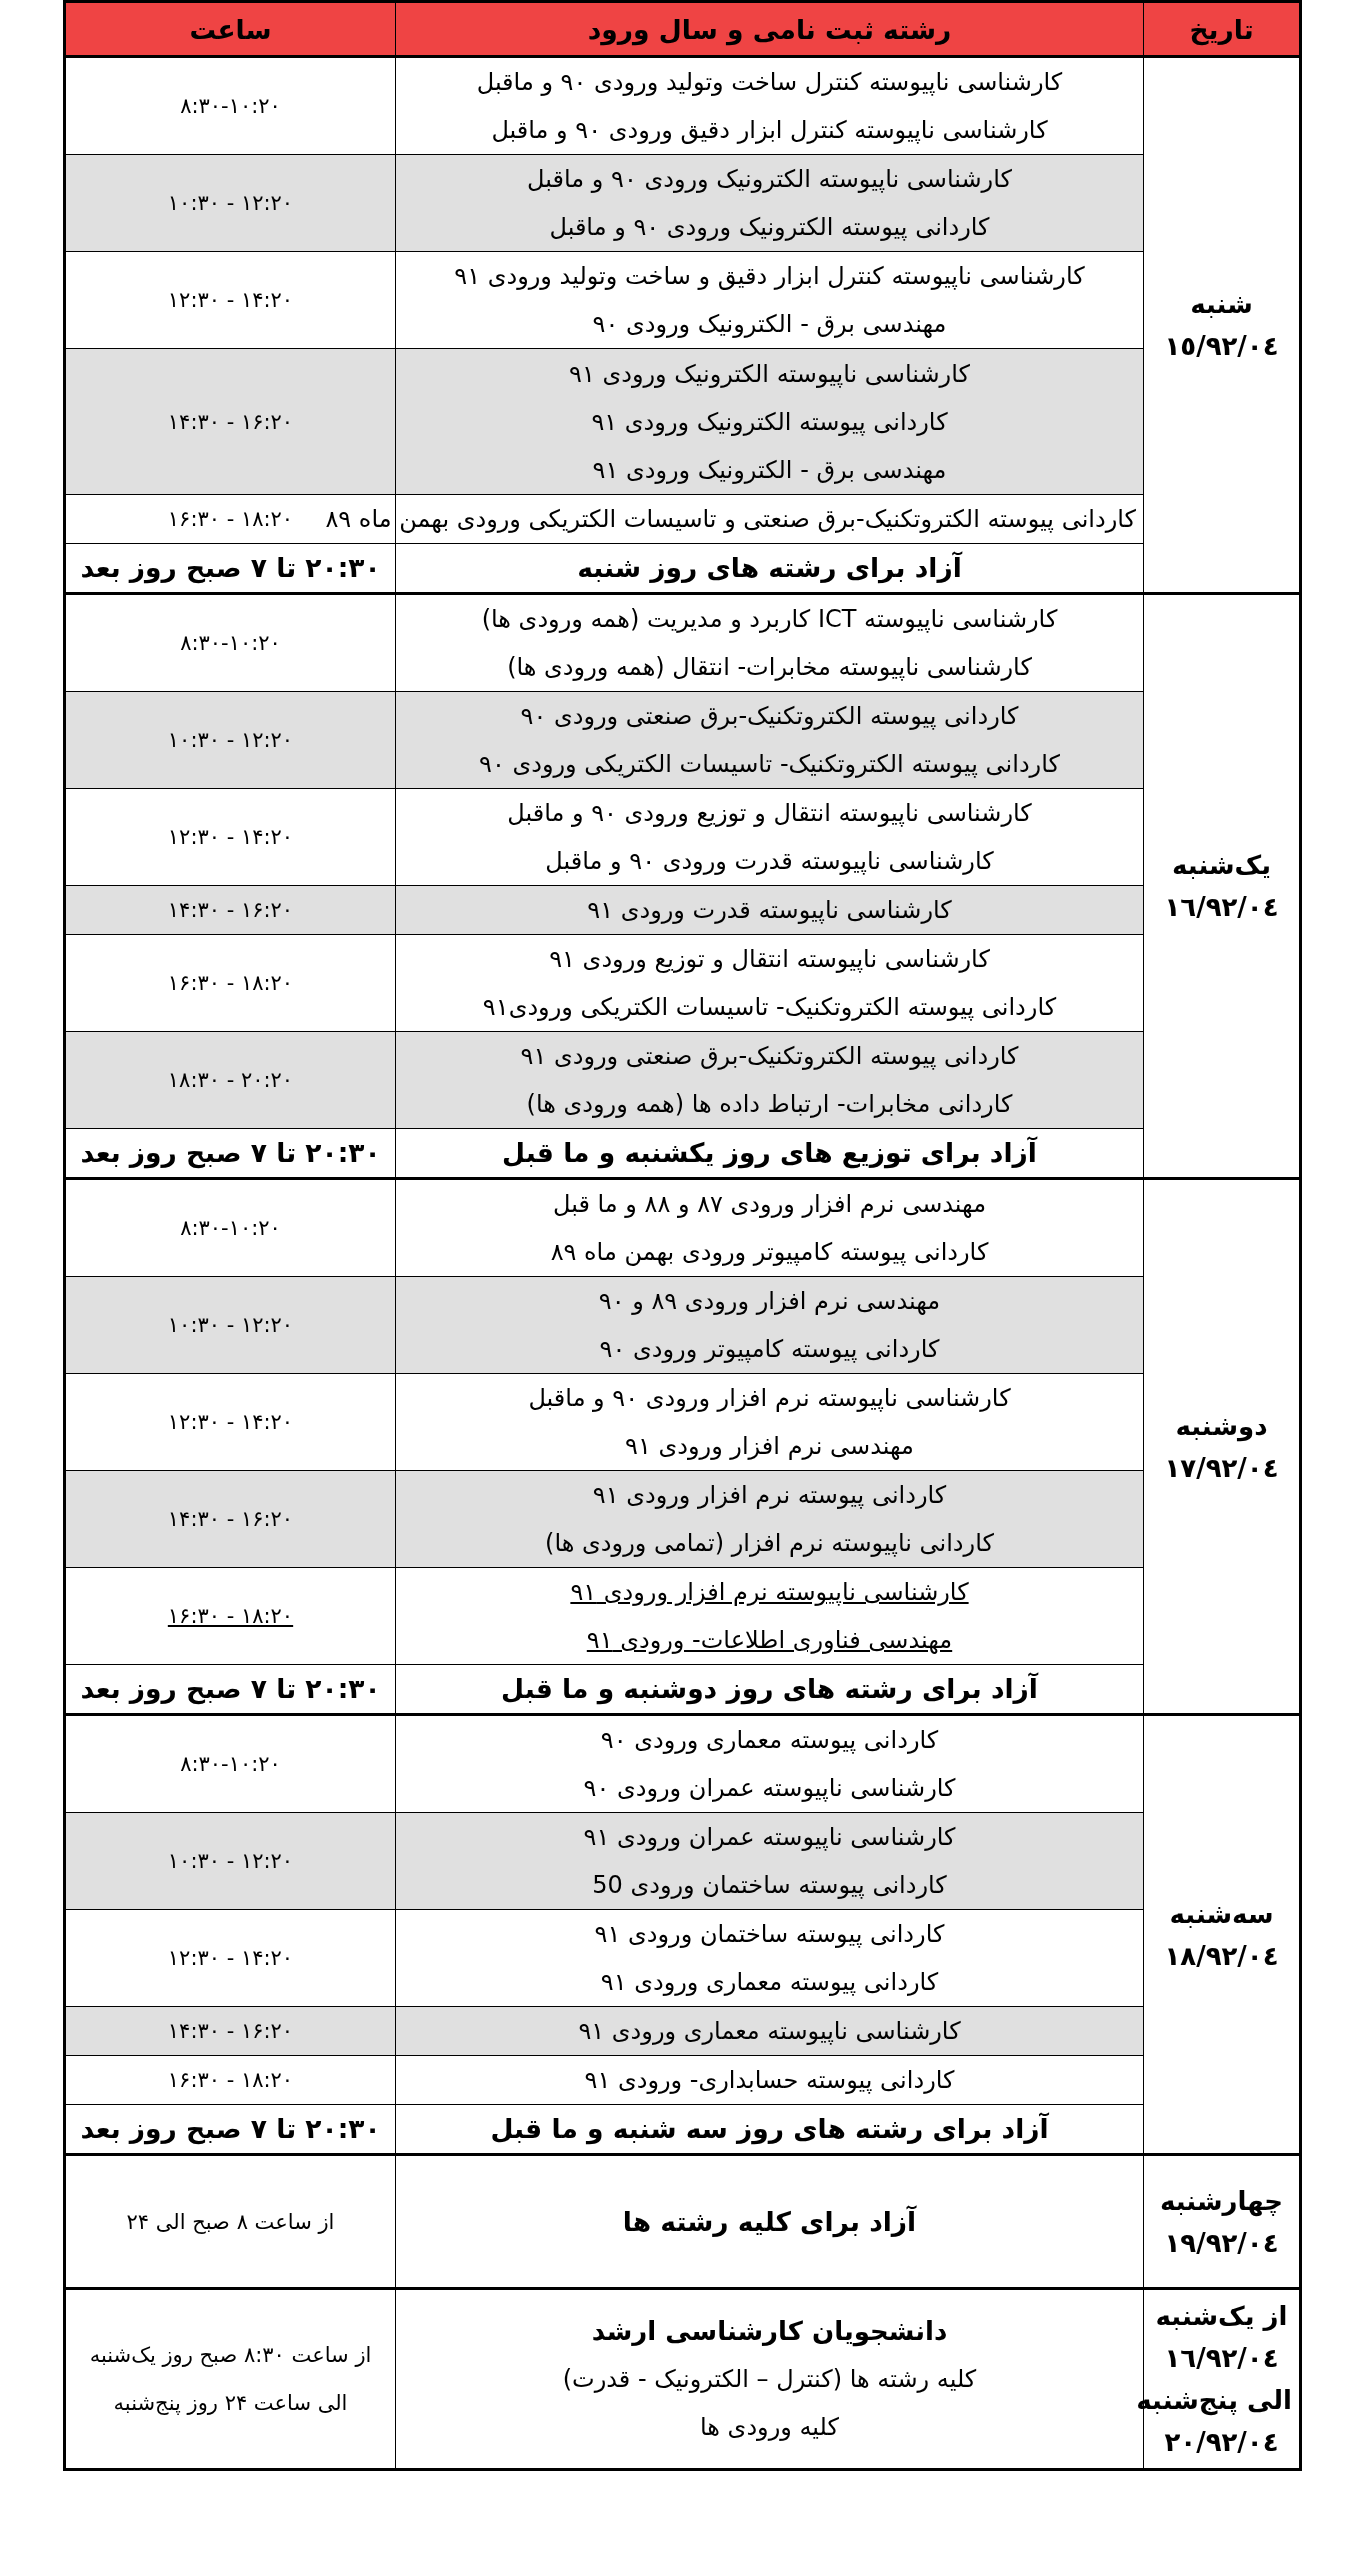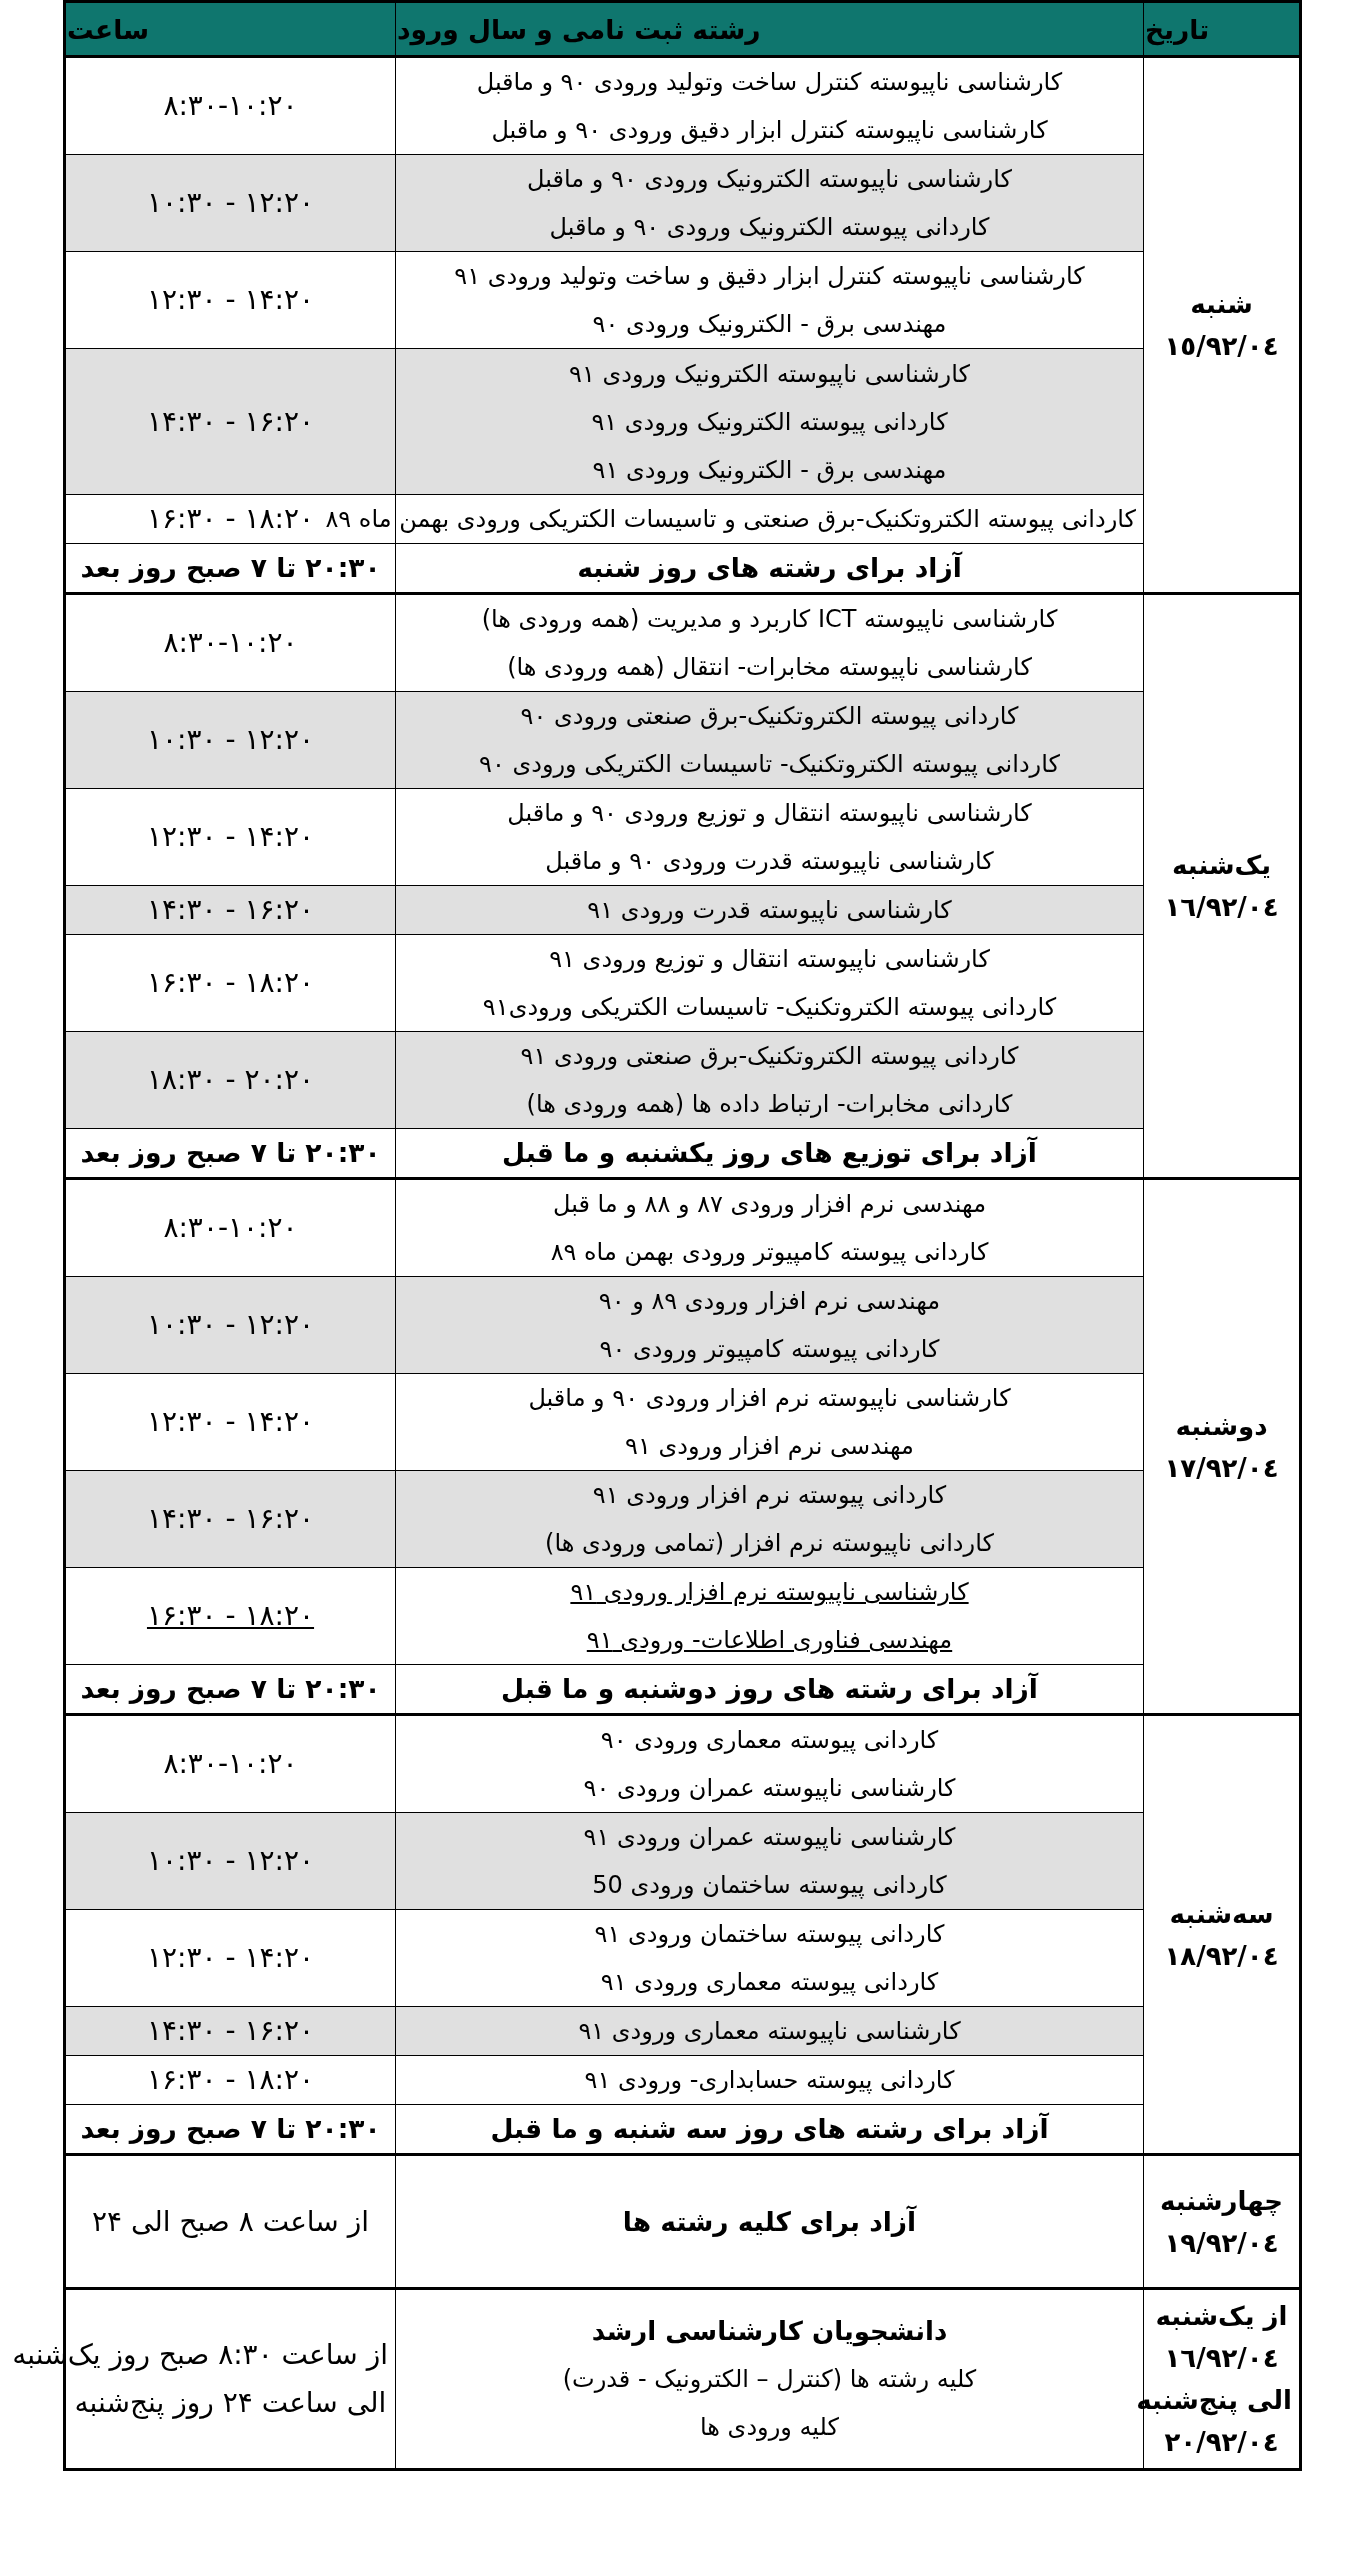--- a/index.html
+++ b/index.html
@@ -30,24 +30,24 @@
     background:#fff;
   }
   col.c-date{ width:157px; }
   col.c-major{ width:748px; }
   col.c-time{ width:331px; }
 
   thead th{
     height:50px;
     font-size:26.5px;
     font-weight:bold;
-    text-align:left;
+    text-align:center;
     vertical-align:middle;
     border-bottom:3.5px solid #000;
-    background:#0f766e;
+    background:#ef4444;
     color:#000;
   }
   tbody{ border-top:3.5px solid #000; }
   tbody tr + tr td{ border-top:1.8px solid #000; }
 
   th.h-major, td.cell-major{ border-left:1.8px solid #000; border-right:1.8px solid #000;margin-top:35px; }
   td.cell-date{ border-left:1.8px solid #000; }
 
   td{
     vertical-align:middle;
@@ -58,21 +58,21 @@
   td.shaded{ background:#e0e0e0; }
 
   .mline{
     display:block;
     font-size:24px;
     line-height:48px;
     white-space:nowrap;
   }
   .tline{
     display:block;
-    font-size:28px;
+    font-size:21px;
     line-height:48px;
     white-space:nowrap;
   }
   .dline{
     display:block;
     font-size:26px;
     font-weight:bold;
     line-height:42px;
     white-space:nowrap;
   }

